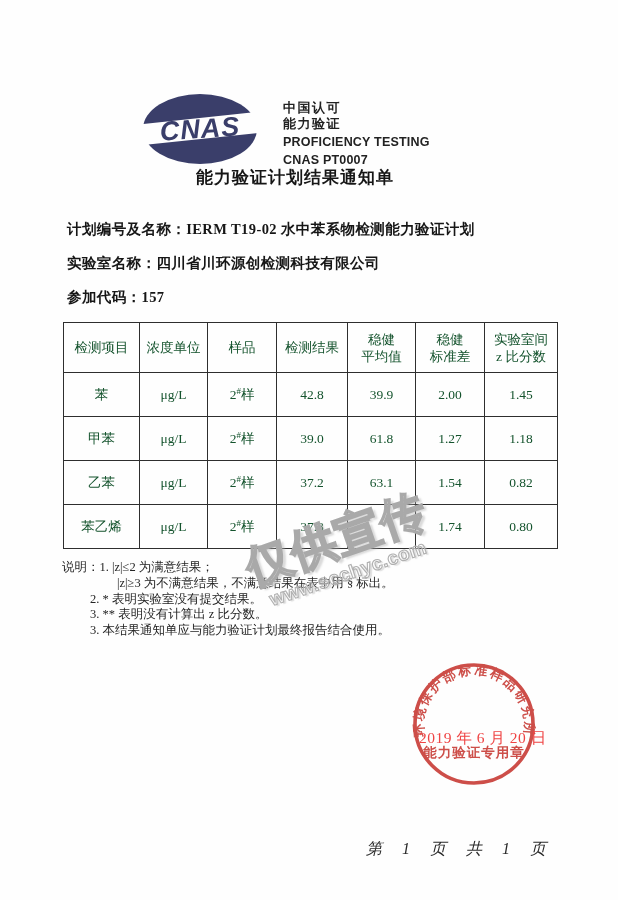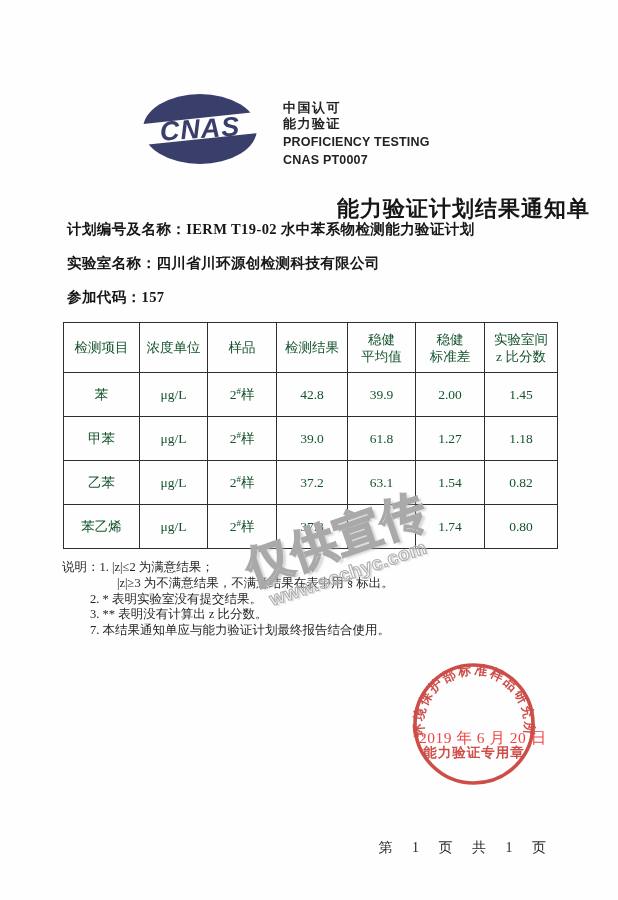--- a/index.html
+++ b/index.html
@@ -15,24 +15,24 @@
   }
 
   
   .logo-wrap { position: absolute; left: 141px; top: 93px; }
   .acc-text { position: absolute; left: 283px; top: 100px; line-height: 16px; }
   .acc-cn { font-size: 13px; font-weight: 600; letter-spacing: 1.5px; color: #222; }
   .acc-en { font-family: "Liberation Sans", sans-serif; font-weight: bold; font-size: 12.5px; letter-spacing: 0.2px; margin-top: 2px; color: #222; }
 
   
   .doc-title {
-    position: absolute; left: 0; top: 194px; width: 590px;
-    text-align: right;
+    position: absolute; left: 0; top: 166px; width: 590px;
+    text-align: center;
     font-family: "Liberation Sans", "DejaVu Sans", sans-serif;
-    font-weight: bold; font-size: 22px; letter-spacing: 1px; color: #161616;
+    font-weight: bold; font-size: 17px; letter-spacing: 1px; color: #161616;
   }
 
   
   .meta { position: absolute; left: 67px; top: 219px; font-size: 14.5px; font-weight: bold; color: #161616; }
   .meta-line { margin-bottom: 14px; line-height: 20px; letter-spacing: 0.4px; }
 
   
   table.results {
     position: absolute; left: 63px; top: 322px;
     border-collapse: collapse;
@@ -88,22 +88,22 @@
   .stamp-svg { position: absolute; left: 409px; top: 660px; z-index: 4; opacity: 0.92; }
   .stamp-date {
     position: absolute; left: 419px; top: 728px; width: 136px;
     font-size: 15.5px; color: #ef4444; letter-spacing: 0.5px;
     z-index: 5; white-space: nowrap;
   }
 
   
   .footer {
     position: absolute; left: 0; top: 839px; width: 552px;
-    text-align: right; font-size: 14px; color: #2a2a2a;
-    letter-spacing: 6px; word-spacing: 4px;
+    text-align: right; font-size: 16px; color: #2a2a2a;
+    letter-spacing: 6px; word-spacing: 4px; font-style: italic;
   }
 </style>
 </head>
 <body>
 
 <div class="page">
 
   <div class="logo-wrap">
     <svg width="118" height="72" viewBox="0 0 118 72">
       <ellipse cx="59" cy="36" rx="57" ry="35" fill="#3a3e6a"></ellipse>
@@ -189,21 +189,21 @@
         <td>0.80</td>
       </tr>
     </tbody>
   </table>
 
   <div class="notes">
     <div class="n0">说明：1. |z|≤2 为满意结果；</div>
     <div class="n1">|z|≥3 为不满意结果，不满意结果在表中用 § 标出。</div>
     <div class="n2">2. * 表明实验室没有提交结果。</div>
     <div class="n2">3. ** 表明没有计算出 z 比分数。</div>
-    <div class="n2">7. 本结果通知单应与能力验证计划最终报告结合使用。</div>
+    <div class="n2">3. 本结果通知单应与能力验证计划最终报告结合使用。</div>
   </div>
 
   <div class="watermark">
     <div class="wm-main">仅供宣传</div>
     <div class="wm-url">www.scchyc.com</div>
   </div>
 
   <svg class="stamp-svg" width="130" height="130" viewBox="0 0 130 130">
     <defs>
       <path id="ring-arc" d="M 25,97 A 51,51 0 1 1 105,97" fill="none"></path>

